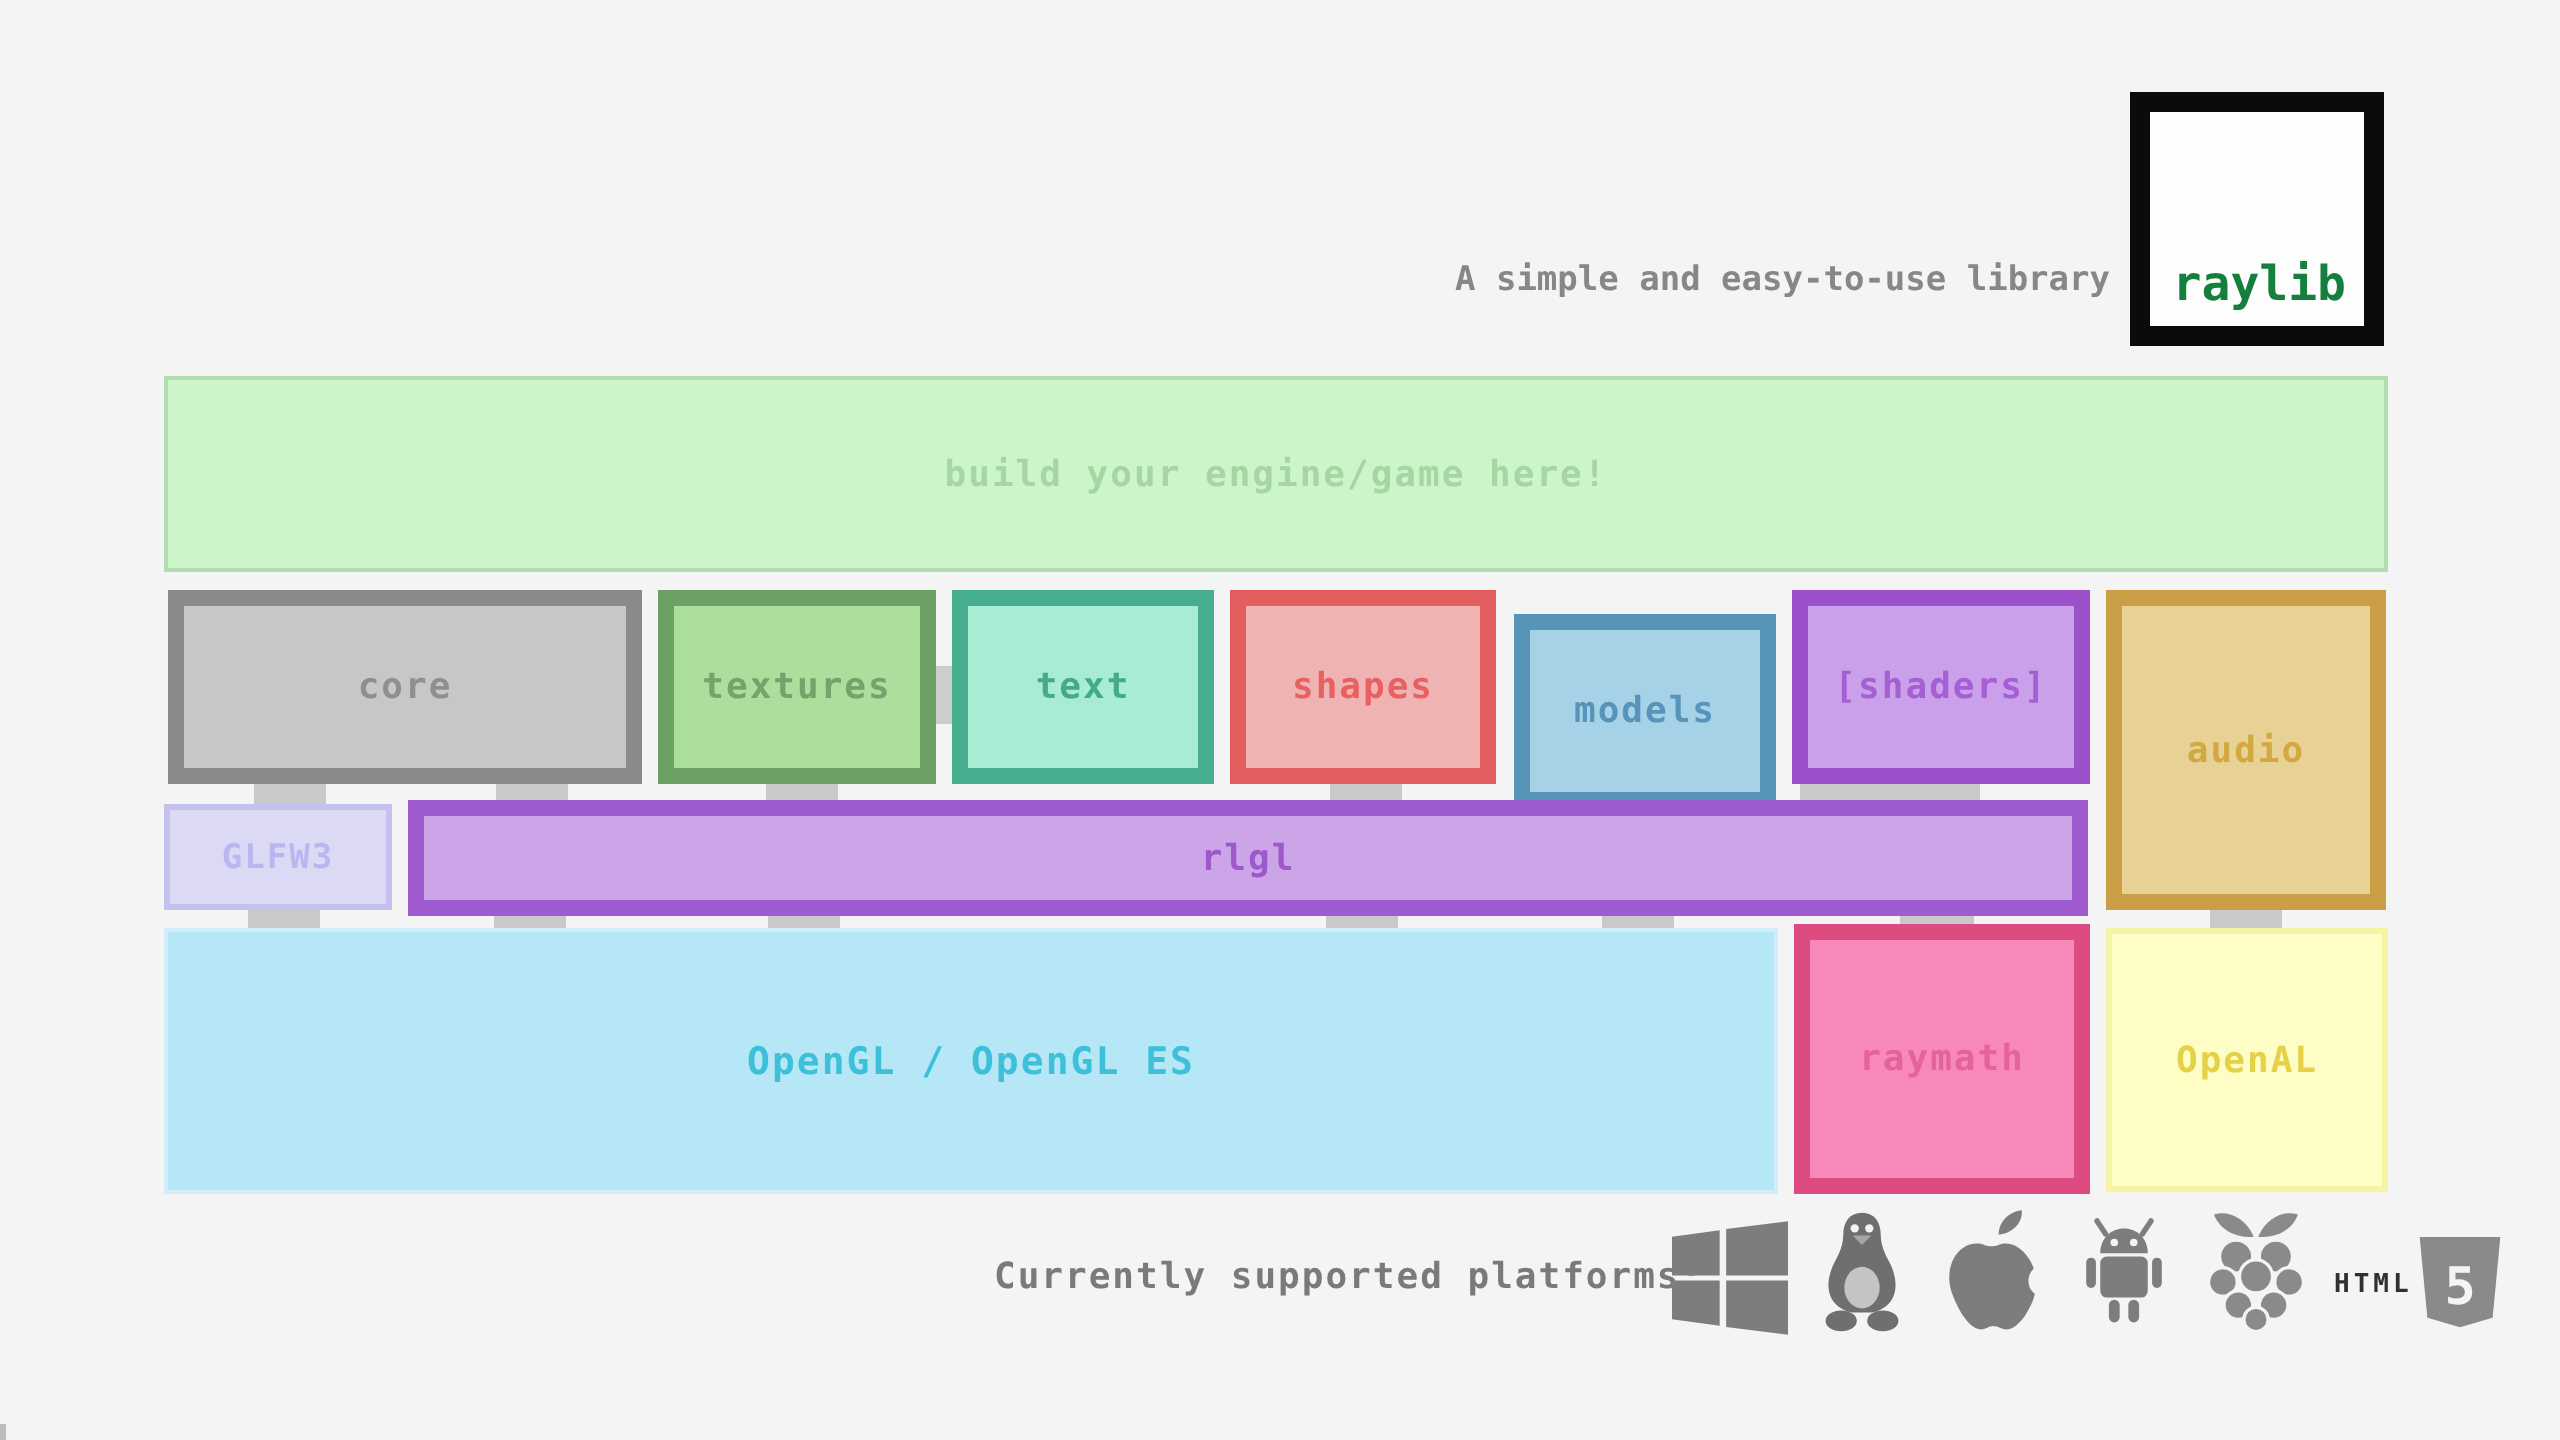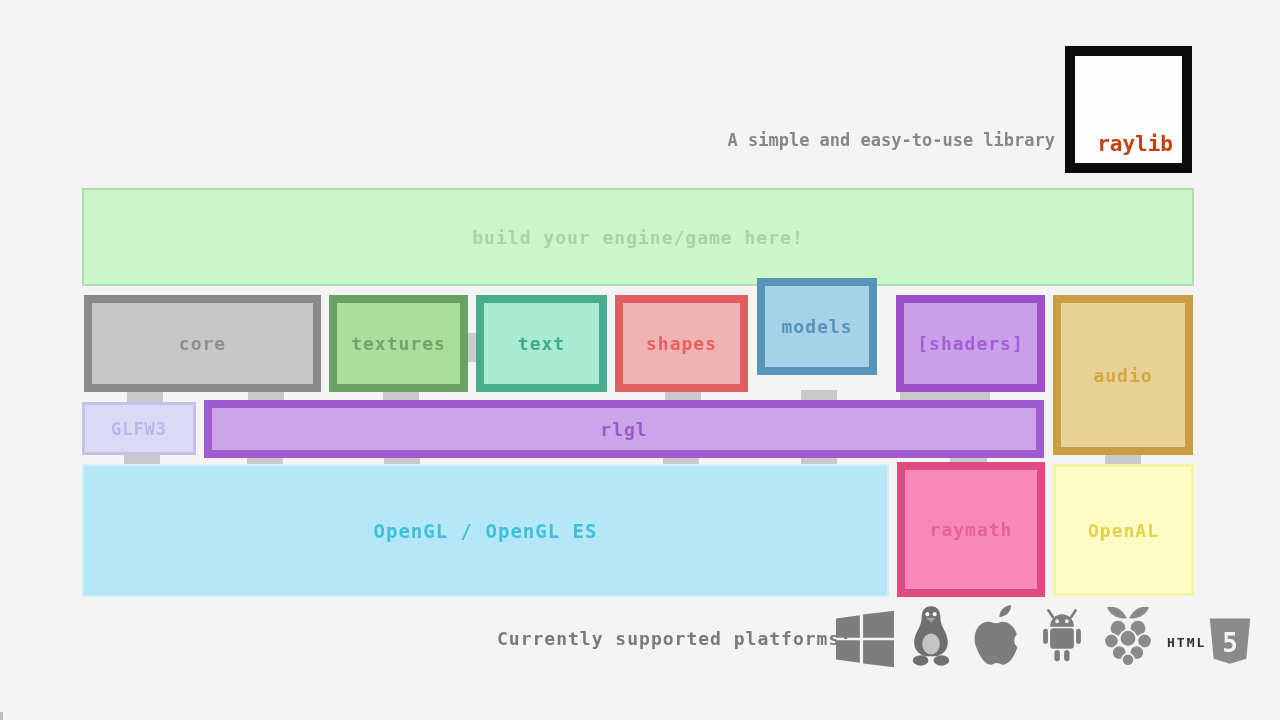--- a/index.html
+++ b/index.html
@@ -6,21 +6,21 @@
   #stage{position:relative;width:1280px;height:720px;background:#f4f4f4;overflow:hidden;
          font-family:"DejaVu Sans Mono","Liberation Mono",monospace;}
   
   .title{position:absolute;left:80px;top:128px;font-size:39px;font-weight:bold;
          color:#595959;letter-spacing:1px;white-space:nowrap;}
   .version{font-size:17px;font-weight:bold;color:#8e8e8e;margin-left:10px;letter-spacing:0;}
   .tagline{position:absolute;right:225px;top:128px;text-align:right;font-size:17px;
            line-height:25px;color:#878787;font-weight:bold;white-space:nowrap;}
   .logo{position:absolute;left:1065px;top:46px;width:127px;height:127px;background:#fdfdfd;
         border:10px solid #0b0b0b;box-sizing:border-box;}
-  .logo span{position:absolute;right:9px;bottom:7px;font-size:21px;font-weight:bold;color:#c2410c;}
+  .logo span{position:absolute;right:9px;bottom:7px;font-size:24px;font-weight:bold;color:#15803d;}
   
   .box{position:absolute;box-sizing:border-box;display:flex;align-items:center;justify-content:center;
        background:var(--fill);border:var(--bw,8px) solid var(--border);color:var(--text);
        font-size:18px;font-weight:bold;letter-spacing:1px;white-space:nowrap;}
   
   .tab{position:absolute;background:#c9c9c9;}
   
   .platforms-label{position:absolute;left:497px;top:628px;font-size:18px;font-weight:bold;
                    color:#7a7a7a;letter-spacing:1px;}
   .platforms{position:absolute;left:836px;top:604px;display:flex;align-items:flex-end;gap:11px;}
@@ -64,21 +64,21 @@
   </div>
   <div class="box" style="left: 329px; top: 295px; width: 139px; height: 97px; --fill: #abdf9b; --border: #6ba164; --text: #73a46c;">
     <span>textures</span>
   </div>
   <div class="box" style="left: 476px; top: 295px; width: 131px; height: 97px; --fill: #a8ecd3; --border: #46ae8e; --text: #46a98b;">
     <span>text</span>
   </div>
   <div class="box" style="left: 615px; top: 295px; width: 133px; height: 97px; --fill: #f0b3b3; --border: #e25e5e; --text: #e96060;">
     <span>shapes</span>
   </div>
-  <div class="box" style="left: 757px; top: 278px; width: 120px; height: 97px; --fill: #a6d2e8; --border: #5894b8; --text: #5793ba;">
+  <div class="box" style="left: 757px; top: 307px; width: 131px; height: 97px; --fill: #a6d2e8; --border: #5894b8; --text: #5793ba;">
     <span>models</span>
   </div>
   <div class="box" style="left: 896px; top: 295px; width: 149px; height: 97px; --fill: #c9a0e9; --border: #9c50ca; --text: #a55fd5;">
     <span>[shaders]</span>
   </div>
   <div class="box" style="left: 1053px; top: 295px; width: 140px; height: 160px; --fill: #e8d195; --border: #c99e45; --text: #d2a940;">
     <span>audio</span>
   </div>
 
   <div class="box" style="left: 82px; top: 402px; width: 114px; height: 53px; --bw: 3px; font-size: 17px; --fill: #dbd9f4; --border: #c5c1ef; --text: #bbb6ef;">

